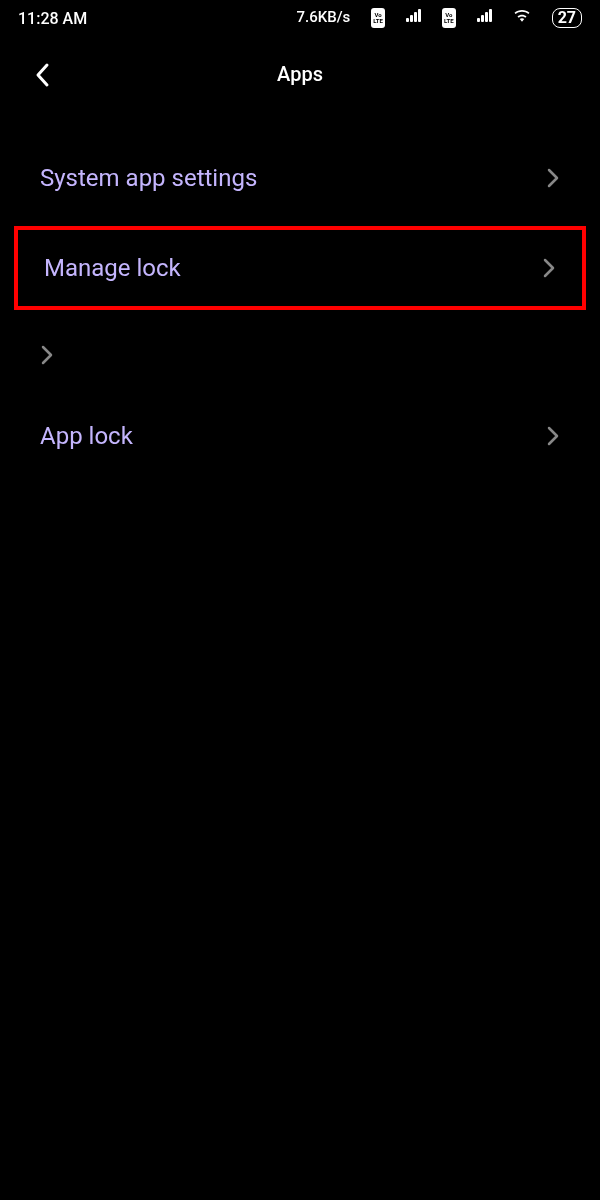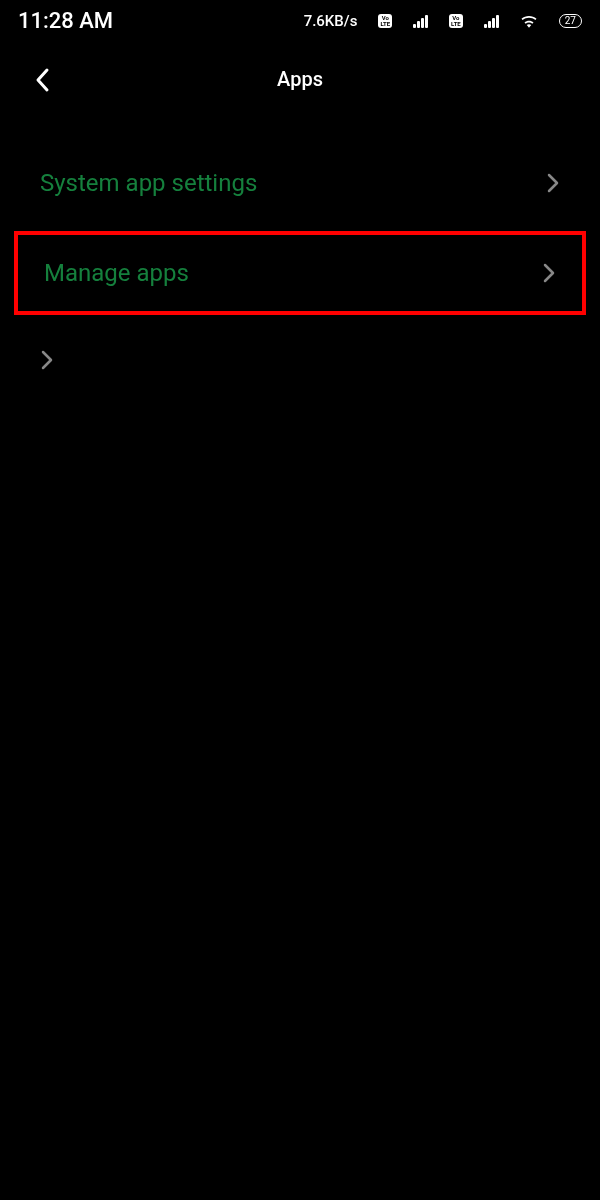--- a/index.html
+++ b/index.html
@@ -17,25 +17,24 @@
     }
     .status-bar {
       display: flex;
       justify-content: space-between;
       align-items: center;
       padding: 8px 18px 6px 18px;
       font-size: 17px;
       font-weight: 500;
     }
     .status-left {
-      font-size: 22px;
+      font-size: 16px;
     }
     .status-right {
       display: flex;
-      align-items: center;
       gap: 21px;
       font-size: 15px;
       margin-left: 33px;
     }
     .volte-badge {
       display: inline-flex;
       align-items: center;
       justify-content: center;
       background: #fff;
       color: #000;
@@ -62,22 +61,22 @@
     .signal-bars span:nth-child(3){height:10px}
     .signal-bars span:nth-child(4){height:13px}
     .wifi-icon {
       width: 18px;
       height: 14px;
     }
     .battery {
       border: 1.5px solid #fff;
       border-radius: 8px;
       padding: 1px 5px;
-      font-size: 10px;
-      font-weight: normal;
+      font-size: 16px;
+      font-weight: bold;
       line-height: 1;
     }
     .header {
       position: relative;
       display: flex;
       align-items: center;
       justify-content: center;
       padding: 28px 20px 30px 20px;
     }
     .back-button {
@@ -101,21 +100,21 @@
     }
     .menu-item {
       display: flex;
       justify-content: space-between;
       align-items: center;
       padding: 28px 40px 28px 40px;
       cursor: pointer;
     }
     .menu-item-label {
       font-size: 24px;
-      color: #15803d;
+      color: #c4b5fd;
     }
     .chevron {
       width: 14px;
       height: 22px;
       flex-shrink: 0;
     }
     .highlighted {
       border: 4px solid #ff0000;
       margin: 6px 14px;
       padding: 24px 26px 24px 26px;
@@ -167,27 +166,33 @@
 <div class="menu-list">
 
   <div class="menu-item">
     <span class="menu-item-label">System app settings</span>
     <svg class="chevron" viewBox="0 0 14 22" fill="none" stroke="#888" stroke-width="2.5" stroke-linecap="round" stroke-linejoin="round">
       <polyline points="3,3 11,11 3,19"></polyline>
     </svg>
   </div>
 
   <div class="menu-item highlighted">
-    <span class="menu-item-label">Manage apps</span>
+    <span class="menu-item-label">Manage lock</span>
     <svg class="chevron" viewBox="0 0 14 22" fill="none" stroke="#888" stroke-width="2.5" stroke-linecap="round" stroke-linejoin="round">
       <polyline points="3,3 11,11 3,19"></polyline>
     </svg>
   </div>
 
 
   <div class="menu-item">
     <svg class="chevron" viewBox="0 0 14 22" fill="none" stroke="#888" stroke-width="2.5" stroke-linecap="round" stroke-linejoin="round">
       <polyline points="3,3 11,11 3,19"></polyline>
     </svg>
   </div>
 
+  <div class="menu-item">
+    <span class="menu-item-label">App lock</span>
+    <svg class="chevron" viewBox="0 0 14 22" fill="none" stroke="#888" stroke-width="2.5" stroke-linecap="round" stroke-linejoin="round">
+      <polyline points="3,3 11,11 3,19"></polyline>
+    </svg>
+  </div>
 
 </div>
 
 </body></html>

